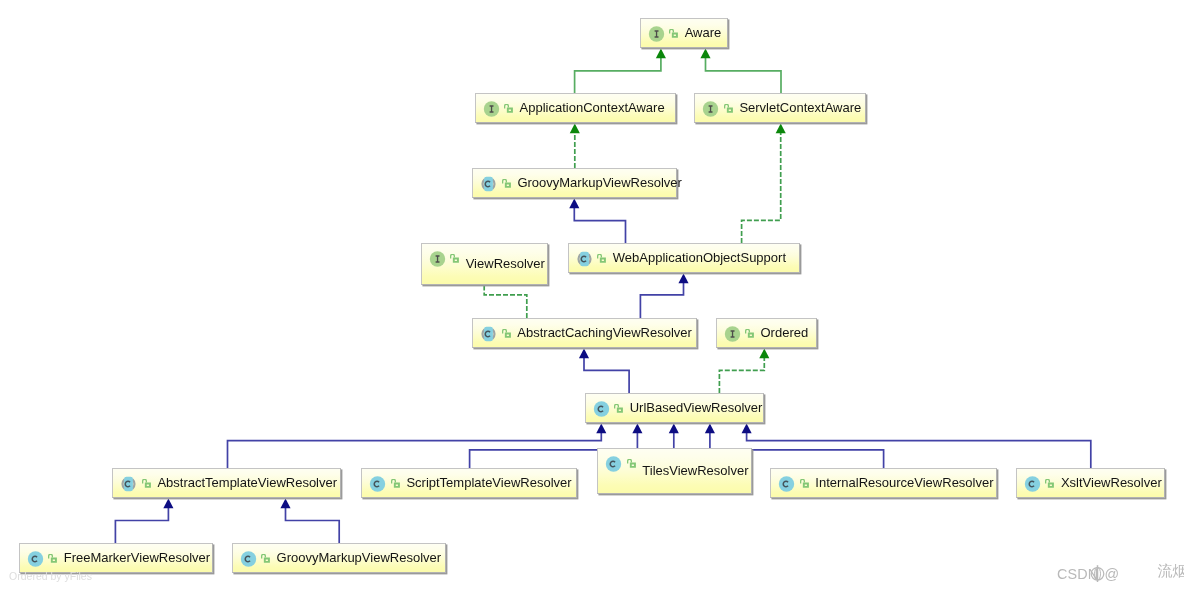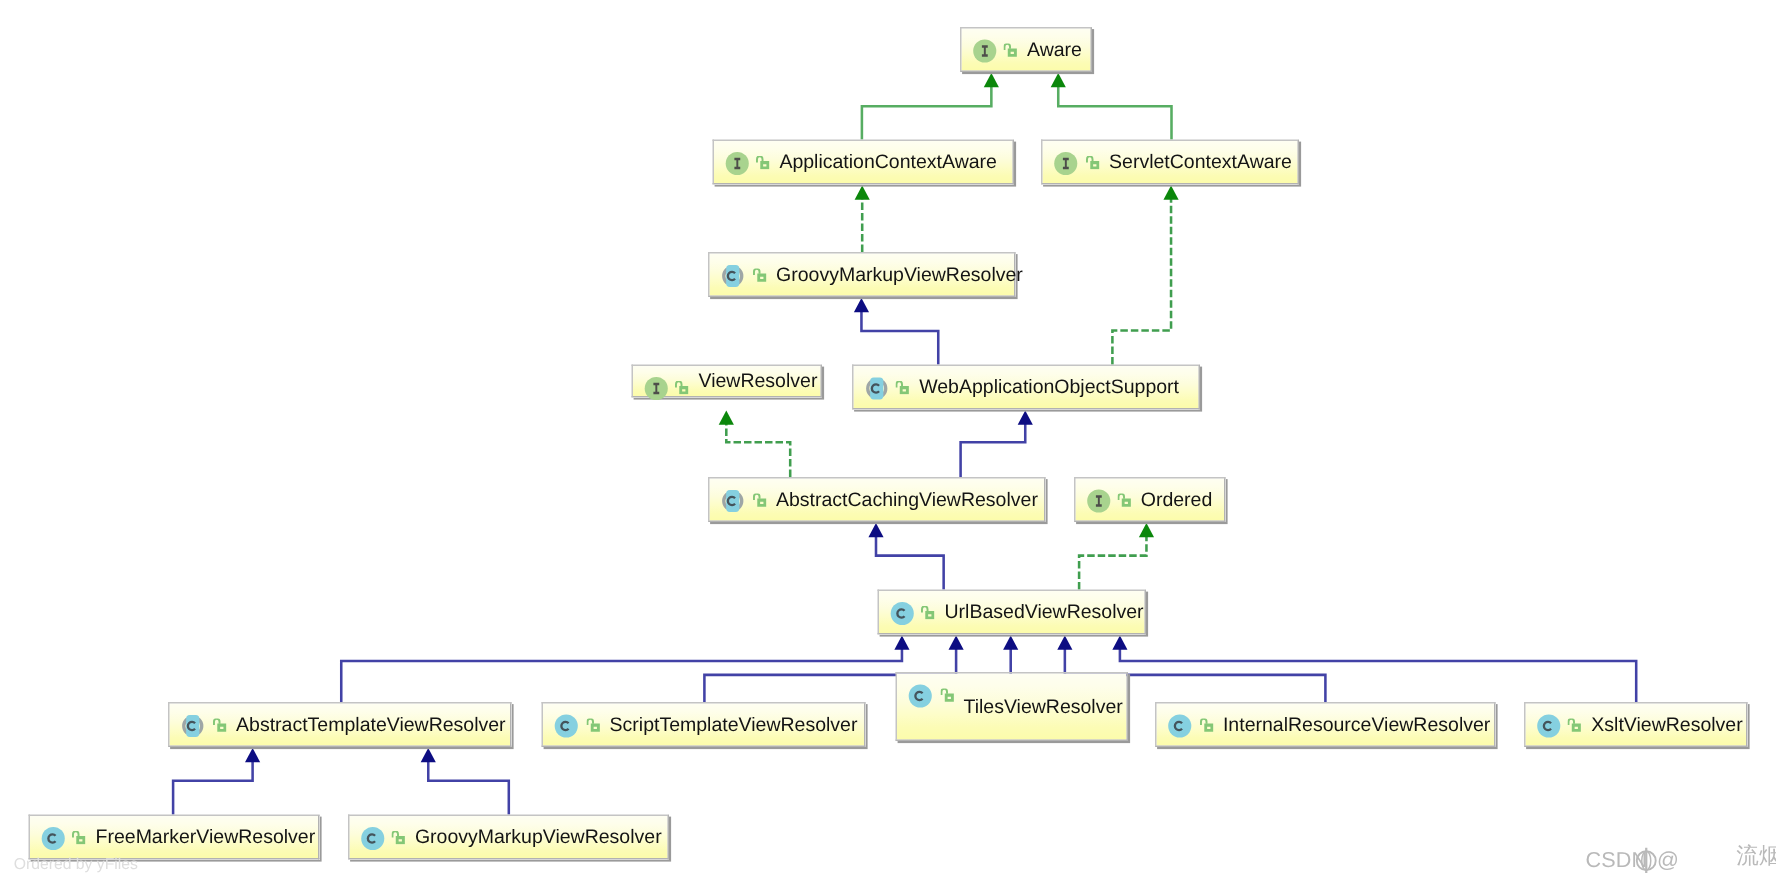--- a/index.html
+++ b/index.html
@@ -137,21 +137,21 @@
           </g>
           <rect x="4.1" y="1.7" width="8.8" height="14.6" rx="2.4" fill="#85d0e0"></rect>
           <path d="M10.044 7.16 A2.75 2.75 0 1 0 10.044 10.84" fill="none" stroke="#44545c" stroke-width="1.55" stroke-linecap="butt"></path>
         </svg>
         <svg width="9" height="9" viewBox="0 0 9 9" class="lock-ic">
           <path d="M0.65 4.4 V2.1 A1.65 1.65 0 0 1 4.35 2.1 V3.5" fill="none" stroke="#84c776" stroke-width="1.3" stroke-linecap="butt" stroke-linejoin="round"></path>
           <path d="M2.85 3.4 h6.05 v5.4 h-6.05 z M4.75 5.45 h2.2 v1.5 h-2.2 z" fill-rule="evenodd" fill="#84c776"></path>
         </svg>
         <span class="lbl" style="color: rgb(20, 20, 20);">GroovyMarkupViewResolver</span>
       </div>
-      <div class="node" style="left: 420.7px; top: 243px; width: 127.5px; height: 22px; text-align: right;">
+      <div class="node" style="left: 420.7px; top: 243px; width: 127.5px; height: 42px; text-align: right;">
         <svg width="17" height="18" viewBox="0 0 17 18" class="type-ic">
           <circle cx="8.5" cy="9" r="7.7" fill="#a8d38e"></circle>
           <path d="M6.6 5.2 h3.9 v1.6 h-1.3 v4.4 h1.3 v1.6 h-3.9 v-1.6 h1.3 v-4.4 h-1.3 z" fill="#4d4d4a"></path>
         </svg>
         <svg width="9" height="9" viewBox="0 0 9 9" class="lock-ic">
           <path d="M0.65 4.4 V2.1 A1.65 1.65 0 0 1 4.35 2.1 V3.5" fill="none" stroke="#84c776" stroke-width="1.3" stroke-linecap="butt" stroke-linejoin="round"></path>
           <path d="M2.85 3.4 h6.05 v5.4 h-6.05 z M4.75 5.45 h2.2 v1.5 h-2.2 z" fill-rule="evenodd" fill="#84c776"></path>
         </svg>
         <span class="lbl" style="color: rgb(20, 20, 20);">ViewResolver</span>
       </div>

